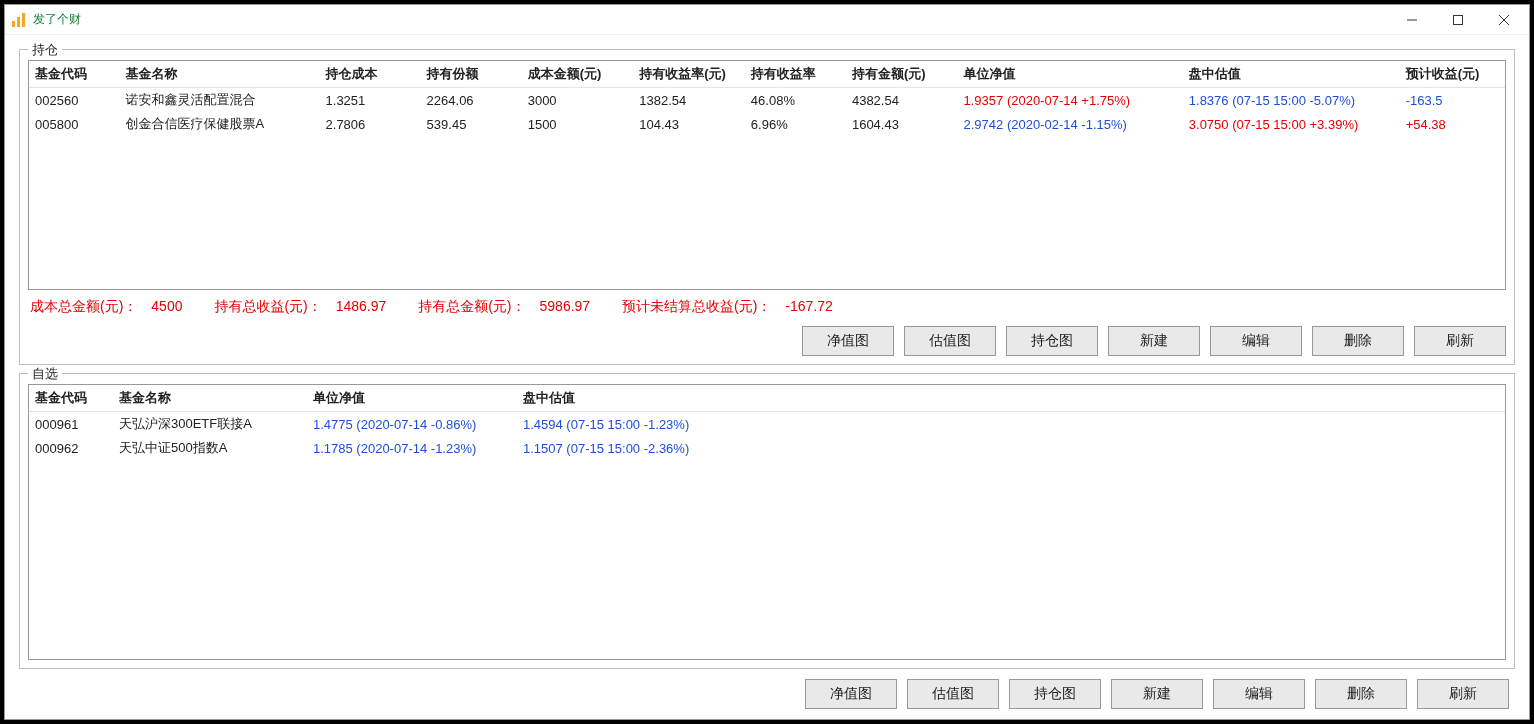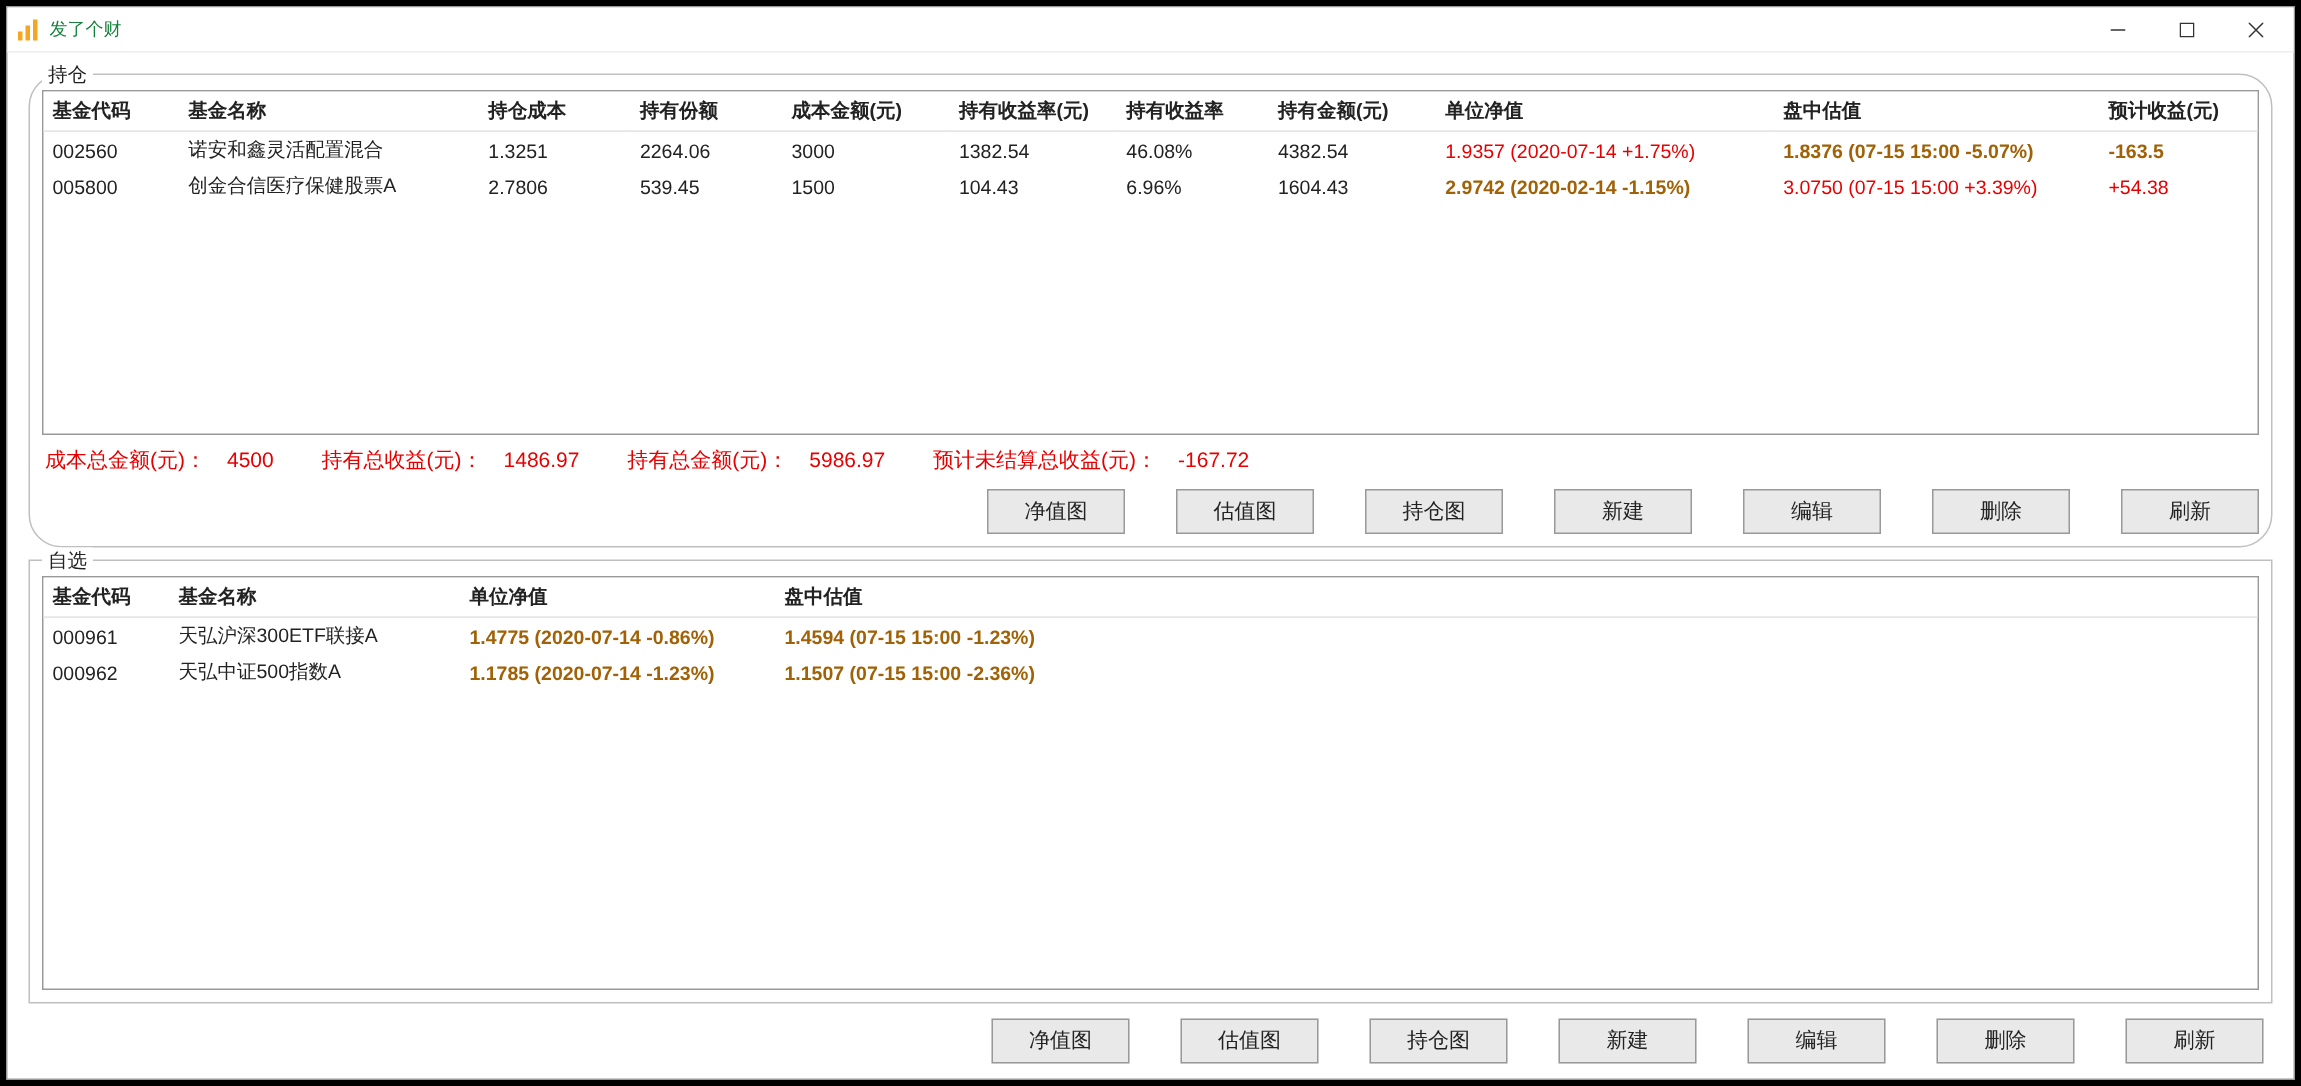--- a/index.html
+++ b/index.html
@@ -6,32 +6,32 @@
     body { font-family: "Microsoft YaHei", sans-serif; font-size: 13px; background: #000; }
     .outer-frame { background: #000; padding: 4px; width: 1534px; height: 724px; }
     .window { background: #fff; width: 100%; height: 100%; display: flex; flex-direction: column; border: 1px solid #999; }
     .titlebar { height: 30px; display: flex; align-items: center; padding: 0 2px; background: #fff; border-bottom: 1px solid #eee; }
     .titlebar-icon { width: 16px; height: 16px; margin: 0 6px 0 4px; }
     .titlebar-title { flex: 1; font-size: 12px; color: #15803d; }
     .winbtn { width: 46px; height: 30px; display: flex; align-items: center; justify-content: center; color: #555; }
     .content { flex: 1; padding: 6px 14px 10px 14px; overflow: hidden; }
     .groupbox { border: 1px solid #bfbfbf; position: relative; margin-top: 8px; padding: 10px 8px 8px 8px; }
     .groupbox-label { position: absolute; top: -9px; left: 8px; background: #fff; padding: 0 4px; font-size: 13px; color: #222; }
-    .groupbox.holdings { height: 316px; display: flex; flex-direction: column; border-radius: 22px; }
+    .groupbox.holdings { height: 316px; display: flex; flex-direction: column; }
     .groupbox.watchlist { height: 296px; display: flex; flex-direction: column; }
     .table-wrap { flex: 1; border: 1px solid #999; overflow: hidden; background: #fff; }
     table { width: 100%; border-collapse: collapse; table-layout: fixed; }
     th { text-align: left; padding: 4px 6px; font-weight: bold; font-size: 13px; background: #fff; border-bottom: 1px solid #e5e5e5; color: #222; }
     td { padding: 3px 6px; font-size: 13px; color: #222; white-space: nowrap; }
     .tx-red { color: #e60000; }
-    .tx-green { color: #a16207; font-weight: bold; }
+    .tx-green { color: #1d4ed8; }
     .summary { color: #e60000; padding: 8px 2px 10px 2px; font-size: 14px; }
     .summary span { margin-right: 14px; }
     .btn-row { display: flex; justify-content: flex-end; gap: 10px; }
-    .btn { width: 92px; height: 30px; border: 1px solid #999; background: #e9e9e9; font-size: 14px; color: #222; display:flex; align-items:center; justify-content:center; cursor:pointer;margin-left:24px; }
+    .btn { width: 92px; height: 30px; border: 1px solid #999; background: #e9e9e9; font-size: 14px; color: #222; display:flex; align-items:center; justify-content:center; cursor:pointer; }
     .btn-row.outside { padding: 10px 6px 0 0; }
     .col-code { width: 86px; }
     .col-name { width: 190px; }
     .col-num { width: 96px; }
     .col-amt { width: 106px; }
     .col-nav { width: 214px; }
     .col-est { width: 206px; }
     .col-fc { width: 100px; }
     .wl-code { width: 84px; }
     .wl-name { width: 194px; }

